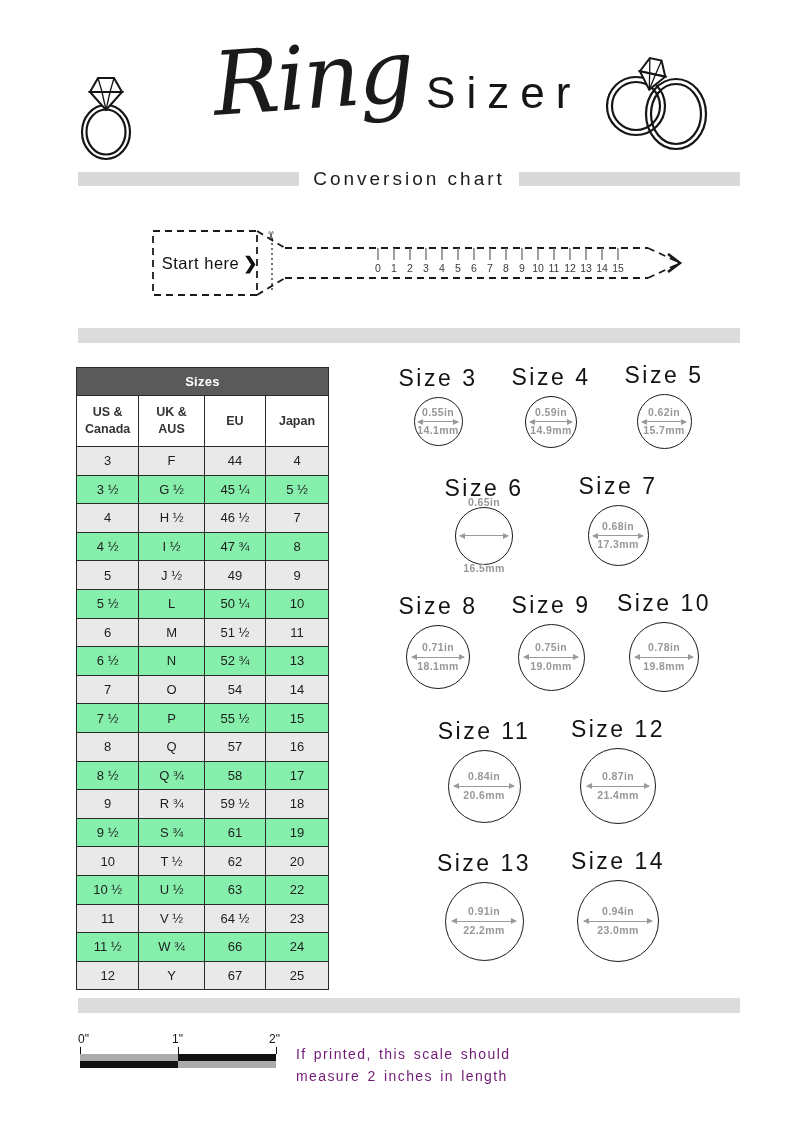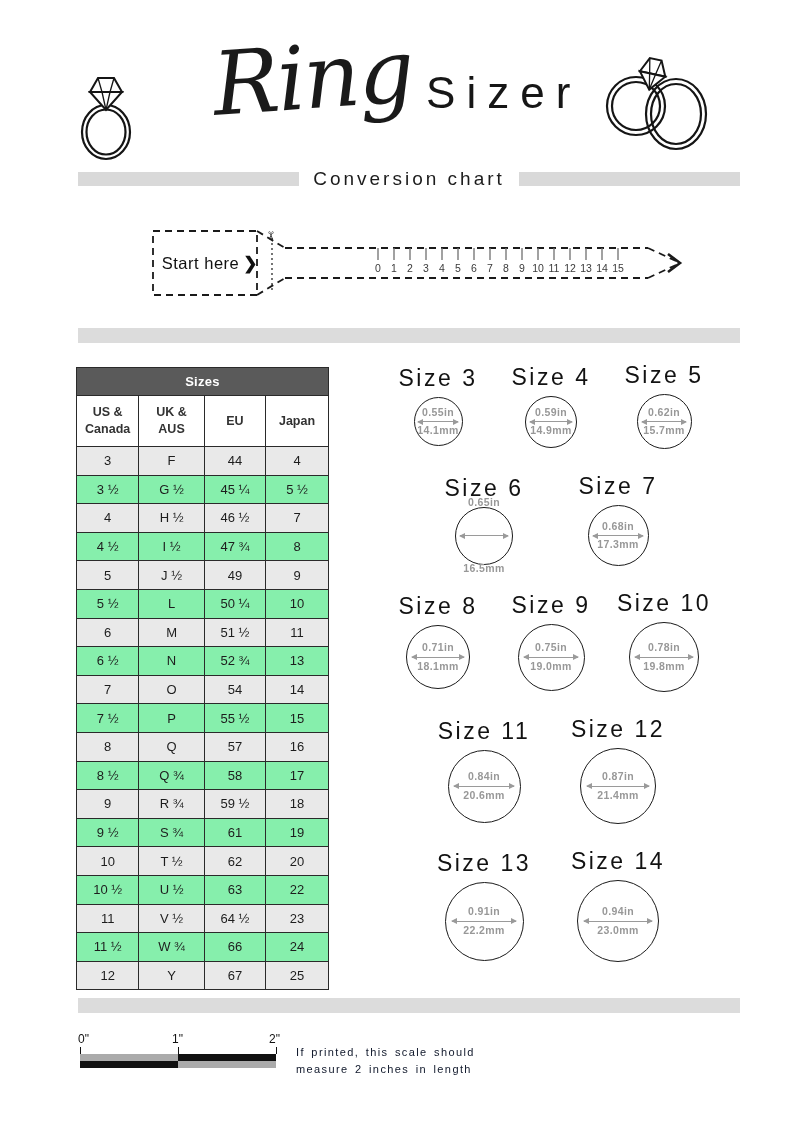--- a/index.html
+++ b/index.html
@@ -62,21 +62,21 @@
   
   .footer{position:absolute;left:80px;top:1032px;width:660px;display:flex;gap:16px;}
   .scale-wrap{position:relative;width:200px;height:44px;flex:0 0 auto;}
   .scale-tick-label{position:absolute;top:0;font-size:12px;color:#111;}
   .scale-tick{position:absolute;top:15px;width:1px;height:7px;background:#111;}
   .scale-bars{position:absolute;top:22px;left:0;width:196px;}
   .scale-bar-row{display:flex;height:7px;}
   .seg{width:98px;height:7px;}
   .seg.gray{background:#ababab;}
   .seg.black{background:#111111;}
-  .footer-note{font-size:11px;letter-spacing:1.4px;word-spacing:2px;color:#0f172a;
+  .footer-note{font-size:14px;letter-spacing:1.4px;word-spacing:2px;color:#701a75;
                line-height:1.55;padding-top:12px;}
 </style>
 </head>
 <body>
 
 <div class="page">
 
   <div class="ring-icon-left">
     <svg width="60" height="92" viewBox="0 0 60 92" fill="none" stroke="#151515" stroke-width="2.2">
       <ellipse cx="30" cy="62" rx="24" ry="27"></ellipse>

